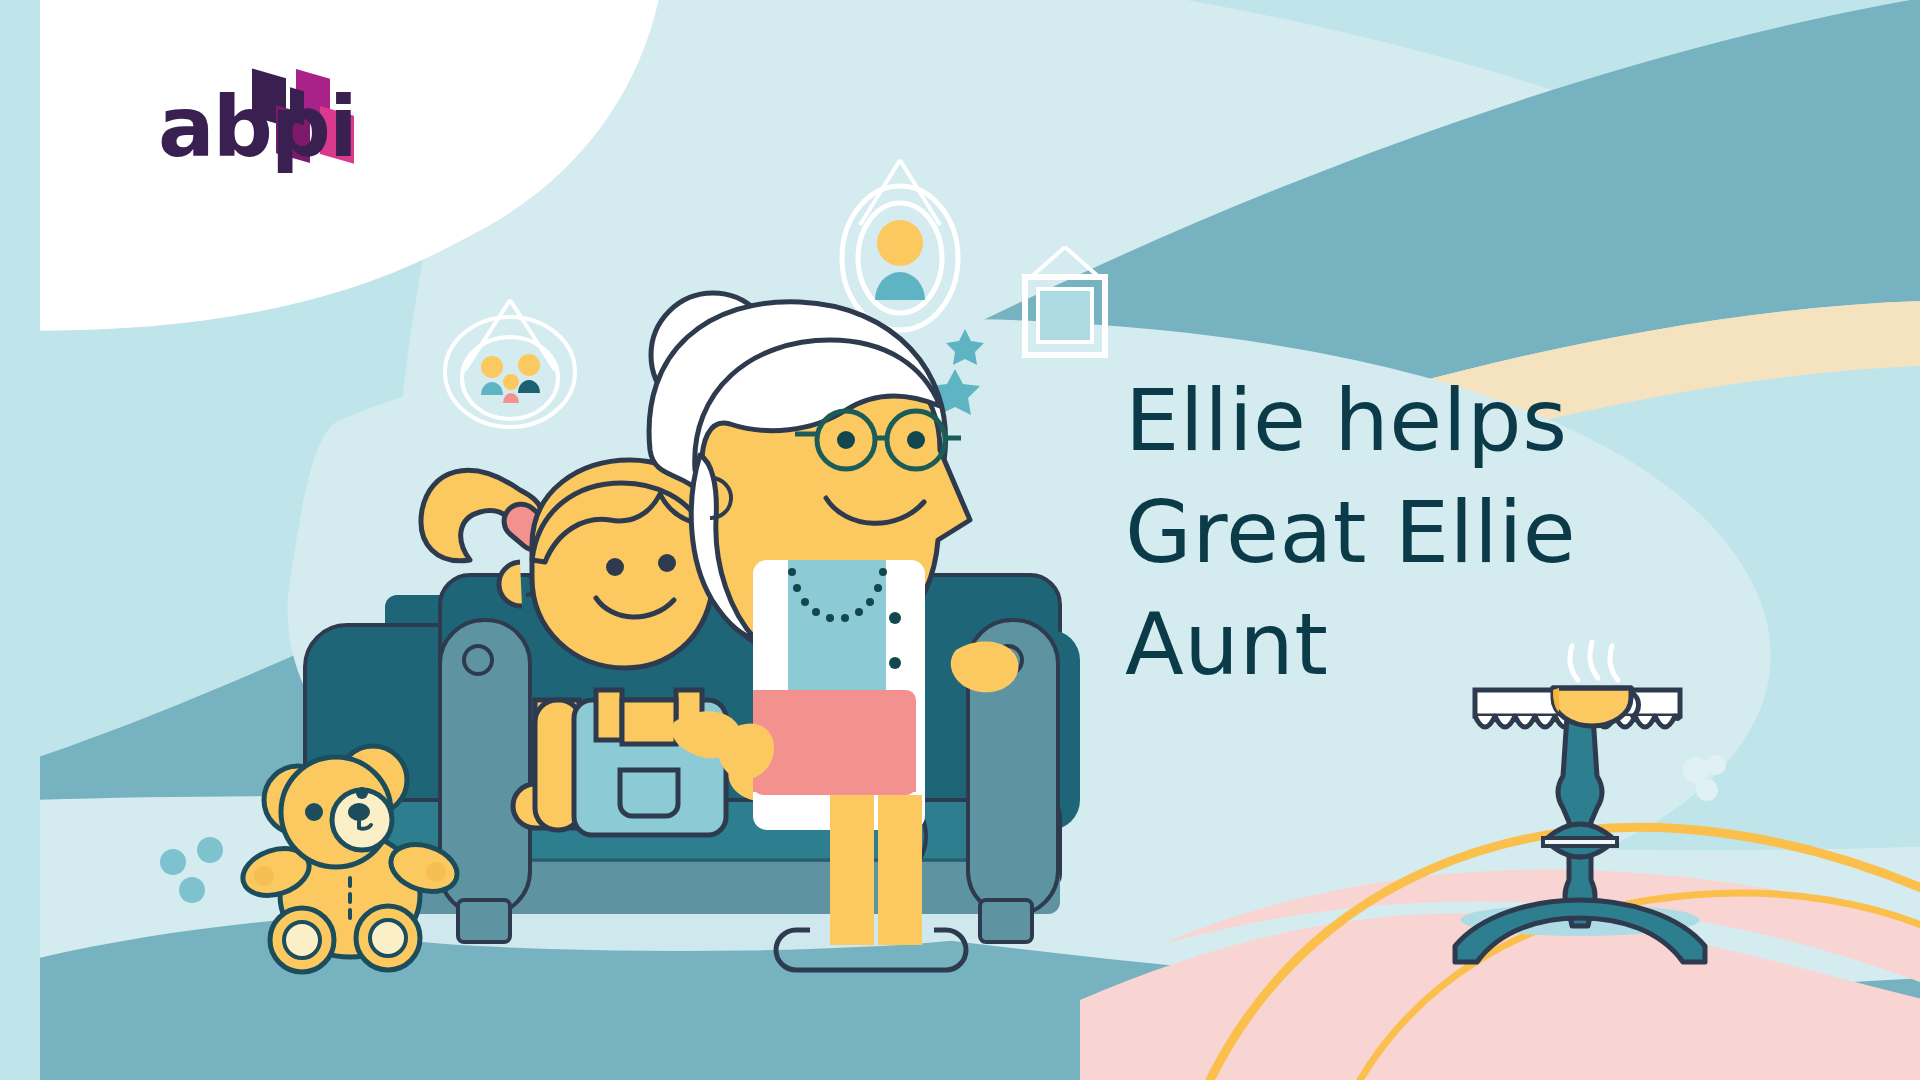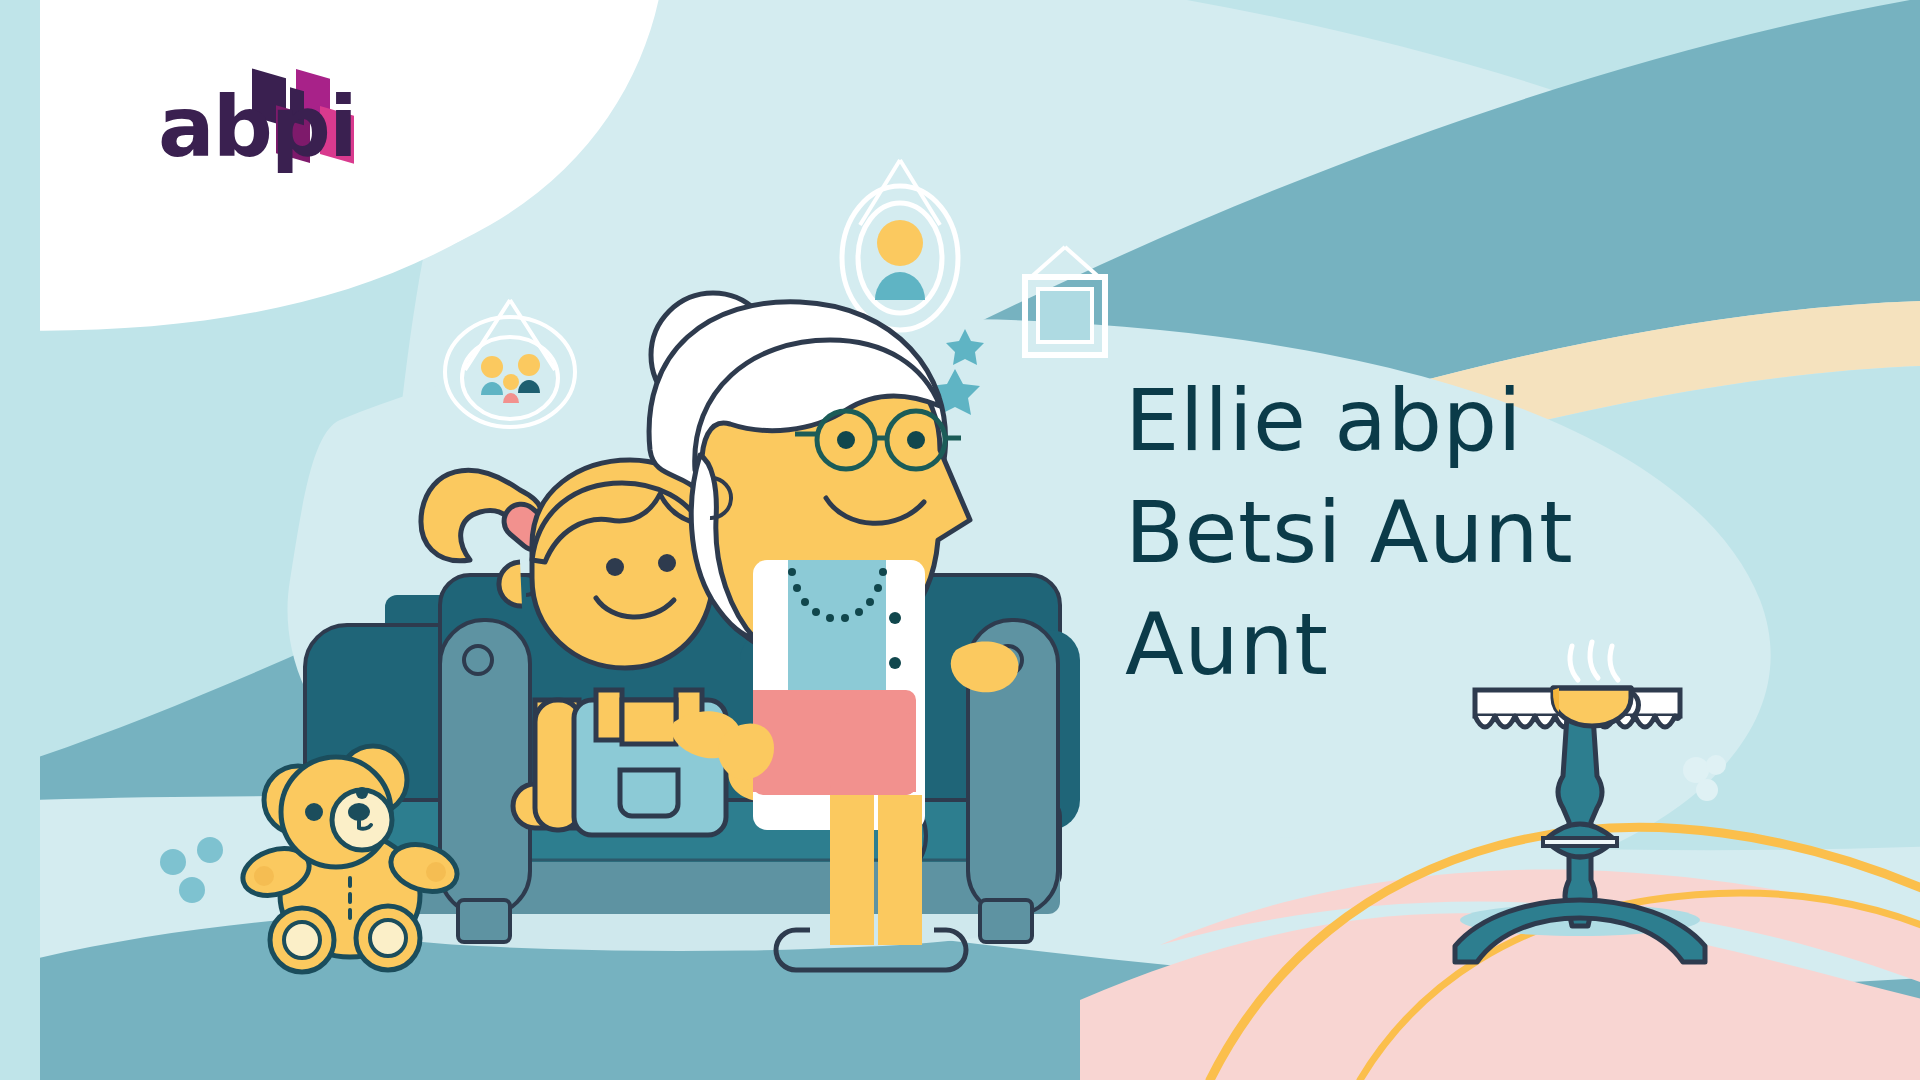--- a/index.html
+++ b/index.html
@@ -339,18 +339,18 @@
         <path d="M178,2 L212,2 L212,50 L178,50 Z" fill="#A82289" transform="skewY(16) translate(0,-22)"></path>
         <path d="M158,44 L192,44 L192,92 L158,92 Z" fill="#7E1A6B" transform="skewY(16) translate(0,-22)"></path>
         <path d="M202,32 L236,32 L236,80 L202,80 Z" fill="#D93A8E" transform="skewY(16) translate(0,-22)"></path>
         <path d="M172,22 L186,22 L186,56 L172,56 Z" fill="#3A2050" transform="skewY(16) translate(0,-22)"></path>
       </g>
       <text x="40" y="118" font-family="DejaVu Sans, sans-serif" font-size="84" font-weight="700" fill="#3A2050" letter-spacing="-2">abpi</text>
     </svg>
   </div>
 
   <div class="title-block">
-    <div class="title-line">Ellie abpi</div>
-    <div class="title-line">Betsi Aunt</div>
+    <div class="title-line">Ellie helps</div>
+    <div class="title-line">Great Ellie</div>
     <div class="title-line">Aunt</div>
   </div>
 
 </div>
 
 </body></html>

